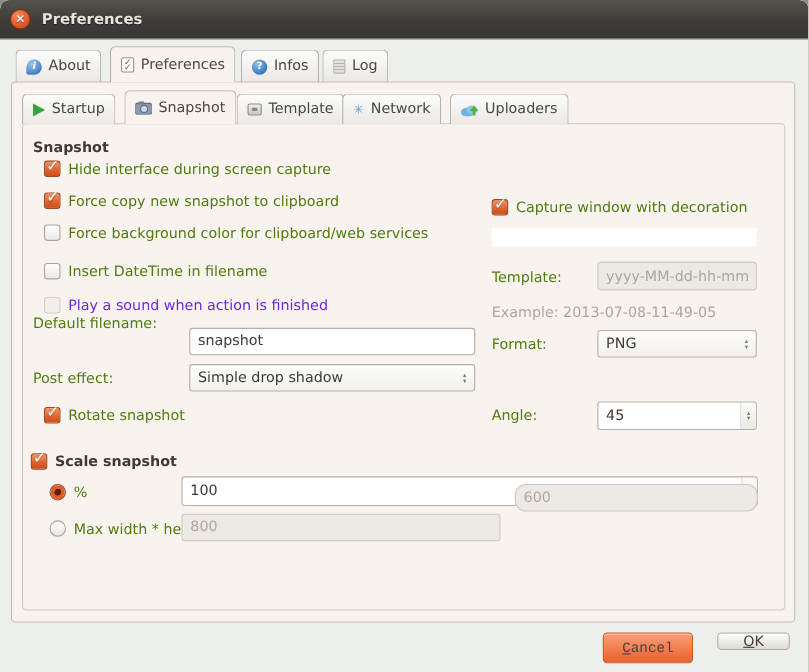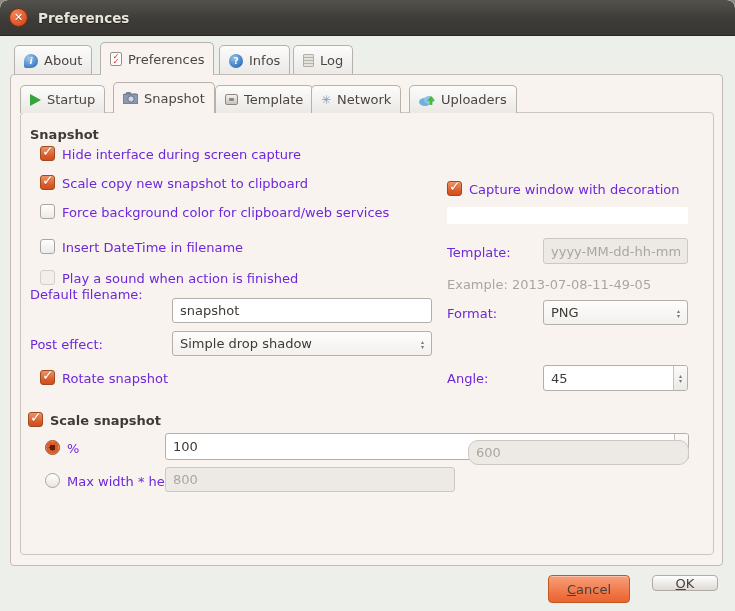--- a/index.html
+++ b/index.html
@@ -45,21 +45,21 @@
     border:1px solid #a29d96;border-radius:1px;box-sizing:border-box;opacity:.8;}
   .ic-play{width:0;height:0;border-left:11px solid #36a43c;
     border-top:6.5px solid transparent;border-bottom:6.5px solid transparent;}
   .ic-star{color:#7b9ec2;font-size:12px;line-height:12px;}
   .ic-key{width:13px;height:11px;border-radius:2px;border:1px solid #8d8press1;
     border:1px solid #8d8781;background:linear-gradient(#f2efec,#c9c4be);box-sizing:border-box;}
   .ic-key::after{content:"";display:block;width:5px;height:3px;margin:3px auto 0;
     background:#8d8781;border-radius:1px;}
   
   .glabel{position:absolute;font-weight:bold;color:#3e3a35;}
-  .label{position:absolute;color:#6d28d9;}
+  .label{position:absolute;color:#4d7c0f;}
   .label.dis, .dis-text{color:#6d28d9;}
   .cb{position:absolute;width:15px;height:15px;border-radius:3px;box-sizing:border-box;
     background:linear-gradient(#fefefe,#eceae7);border:1px solid #aaa5a0;}
   .cb.checked{background:linear-gradient(#ef9468,#da5a26 70%,#d04f1d);border:1px solid #9c4a20;}
   .cb.checked .mark{position:absolute;left:1px;top:-4px;color:#fff;font-size:14px;font-weight:bold;
     text-shadow:0 1px 1px rgba(120,40,0,.4);}
   .cb.disabled{background:#f2eeeb;border-color:#d4cfca;}
   .radio{position:absolute;width:15px;height:15px;border-radius:50%;box-sizing:border-box;
     background:linear-gradient(#fff,#e9e6e3);border:1px solid #a9a49f;}
   .radio.sel{background:radial-gradient(circle,#5e1f07 0 3px,#dd5c2a 3px 6px,#ef9166 6px);
@@ -77,21 +77,21 @@
     border-radius:3px;padding:0 0 0 7px;color:#3e3a35;display:flex;align-items:center;}
   .spin .arrows{border-left:1px solid #c6c1bb;align-self:stretch;justify-content:center;
     padding:0 5px;background:linear-gradient(#fbfaf9,#eceae6);border-radius:0 2px 2px 0;}
   .swatch{position:absolute;background:#fff;border-radius:1px;}
   
   .btn{position:absolute;box-sizing:border-box;border-radius:4px;text-align:center;
     display:flex;align-items:center;justify-content:center;color:#46413b;cursor:default;}
   .btn .t::first-letter{text-decoration:underline;}
   .btn.ok{background:linear-gradient(#fefefd,#dedad5);border:1px solid #b0aba5;}
   .btn.cancel{background:linear-gradient(#f7a07a,#ef6f3e 75%,#e96433);border:1px solid #c0581f;
-    box-shadow:inset 0 1px 0 rgba(255,255,255,.35);}
+    box-shadow:inset 0 1px 0 rgba(255,255,255,.35);font-family:Liberation Mono, monospace;}
 </style>
 </head>
 <body>
 
 <div class="window">
 
   <div class="titlebar">
     <div class="close-btn">✕</div>
     <div class="win-title">Preferences</div>
   </div>
@@ -150,21 +150,21 @@
   <div class="glabel" style="left:30px;top:127px;z-index:2;">Snapshot</div>
 
   <div class="cb checked" style="left:40px;top:146px;z-index:2;">
     <span class="mark">✓</span>
     </div>
   <div class="label" style="left:62px;top:147px;z-index:2;">Hide interface during screen capture</div>
 
   <div class="cb checked" style="left:40px;top:175px;z-index:2;">
     <span class="mark">✓</span>
     </div>
-  <div class="label" style="left:62px;top:176px;z-index:2;">Scale copy new snapshot to clipboard</div>
+  <div class="label" style="left:62px;top:176px;z-index:2;">Force copy new snapshot to clipboard</div>
 
   <div class="cb" style="left:40px;top:204px;z-index:2;"></div>
   <div class="label" style="left:62px;top:205px;z-index:2;">Force background color for clipboard/web services</div>
 
   <div class="cb" style="left:40px;top:239px;z-index:2;"></div>
   <div class="label" style="left:62px;top:240px;z-index:2;">Insert DateTime in filename</div>
 
   <div class="cb disabled" style="left:40px;top:270px;z-index:2;"></div>
   <div class="label dis" style="left:62px;top:271px;z-index:2;">Play a sound when action is finished</div>
 

